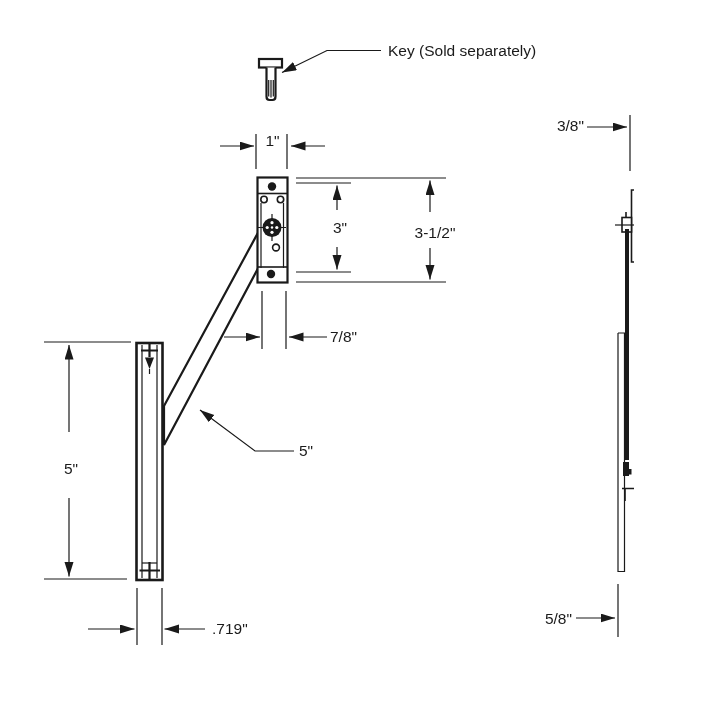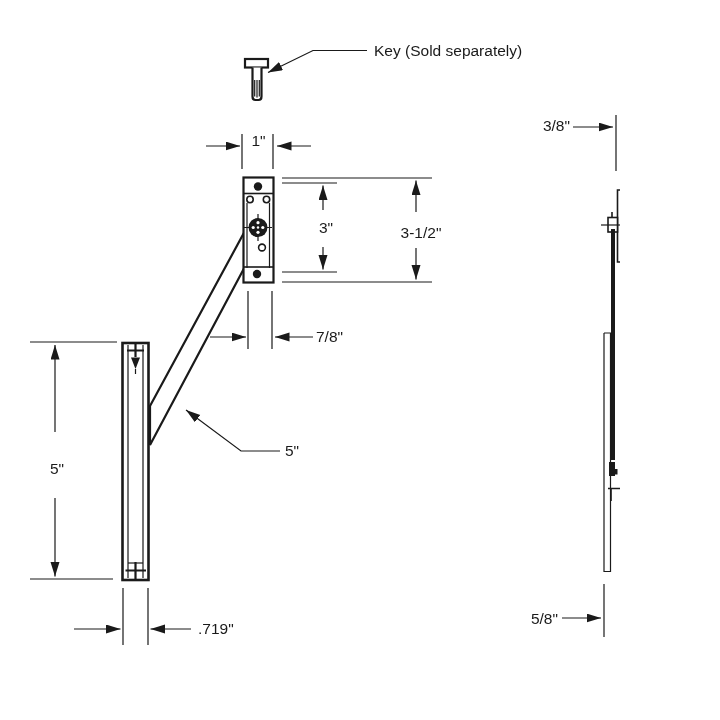--- a/index.html
+++ b/index.html
@@ -1,16 +1,16 @@
 <!DOCTYPE html>
 <html><head>
 <meta charset="utf-8">
 <style>
   html,body{margin:0;padding:0;background:#ffffff;}
-  .stage{position:relative;width:620px;height:720px;background:#ffffff;overflow:hidden;}
+  .stage{position:relative;width:620px;height:720px;background:#ffffff;overflow:hidden;margin-left:14px;}
   svg{display:block;}
   svg text{
     font-family:"Liberation Sans", sans-serif;
     font-size:15.5px;
     fill:#1a1a1a;
   }
   .thin{stroke:#1a1a1a;stroke-width:1.2;fill:none;}
   .med{stroke:#1a1a1a;stroke-width:1.6;fill:none;}
   .bold{stroke:#1a1a1a;stroke-width:2.2;fill:none;}
   .xbold{stroke:#1a1a1a;stroke-width:2.6;fill:none;}

